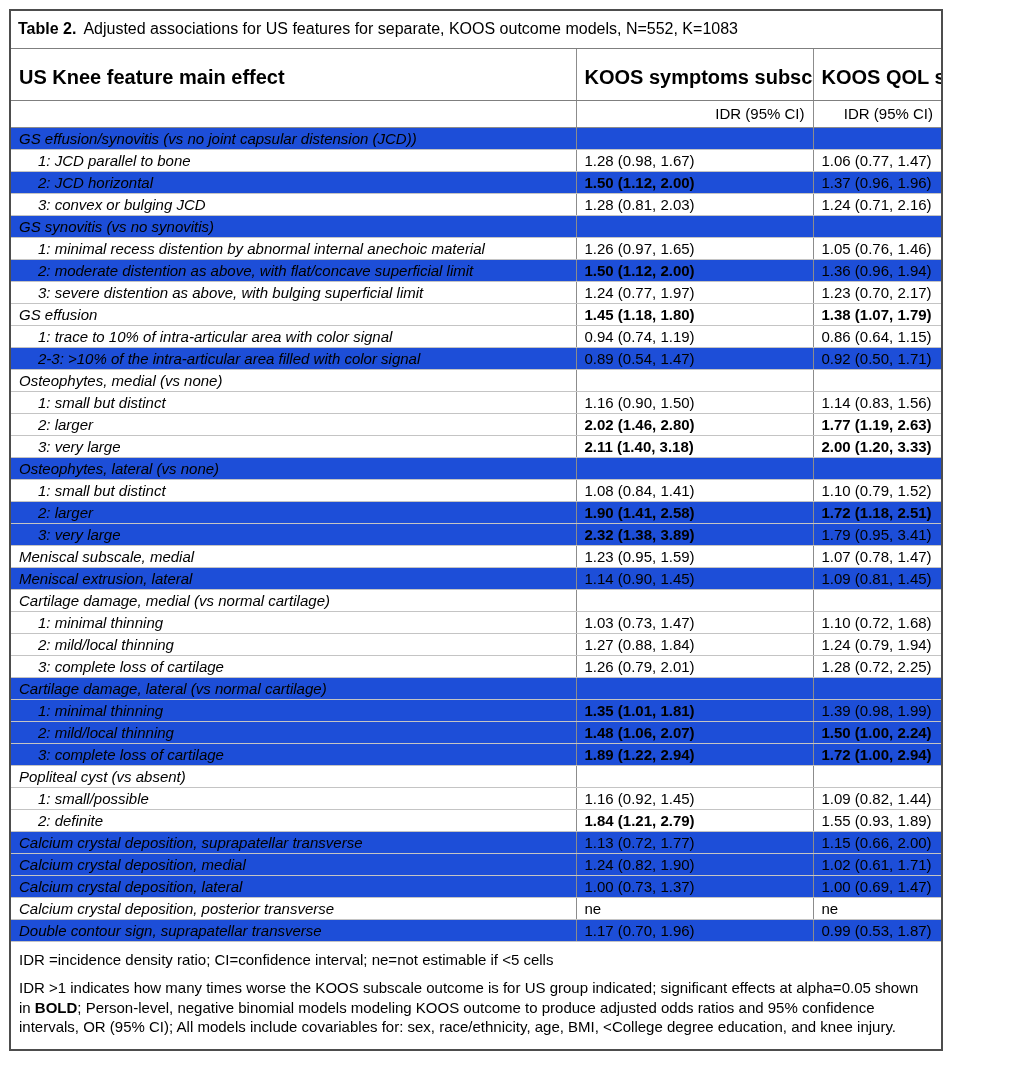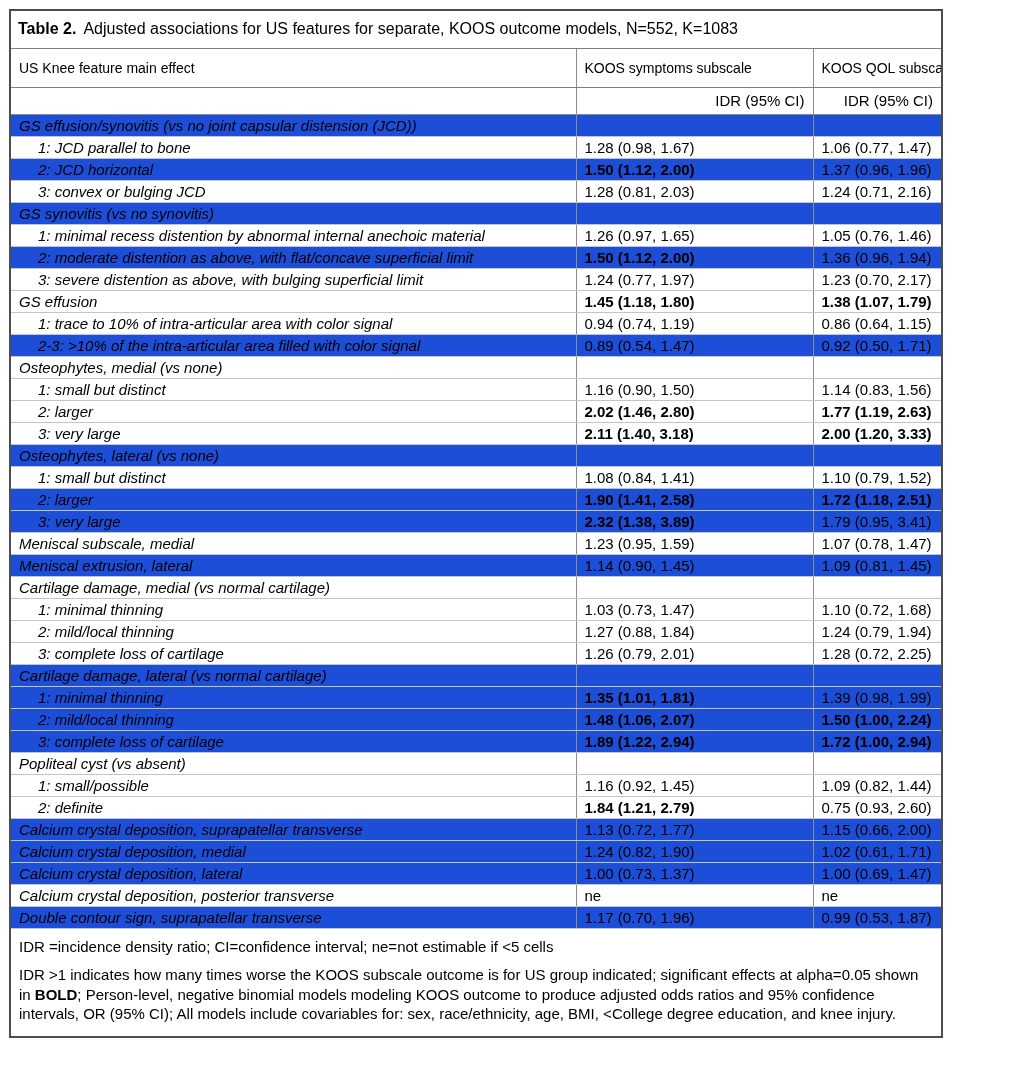--- a/index.html
+++ b/index.html
@@ -19,22 +19,22 @@
 
   td, th { box-sizing:border-box; overflow:hidden; white-space:nowrap; }
 
   .title-cell {
     padding:9px 7px 10px 7px; border-bottom:1px solid #7f7f7f;
     font-size:16px; white-space:normal;
   }
   .title-prefix { font-weight:bold; margin-right:7px; }
 
   th.colhead {
-    text-align:left; font-weight:normal; font-size:14px;
-    padding:11px 8px 11px 8px; border-bottom:1px solid #7f7f7f;
+    text-align:left; font-weight:bold; font-size:20px;
+    padding:17px 8px 11px 8px; border-bottom:1px solid #7f7f7f;
   }
   .vline { border-left:1px solid #8c8c8c; }
 
   td.measure-cell {
     padding:4px 8px 5px 8px; border-bottom:1px solid #8c8c8c;
     font-size:15px;
     text-align:right;
   }
 
   tbody td {
@@ -231,21 +231,21 @@
           <td class="value vline"></td>
         </tr>
         <tr>
           <td class="feature indent">1: small/possible</td>
           <td class="value vline">1.16 (0.92, 1.45)</td>
           <td class="value vline">1.09 (0.82, 1.44)</td>
         </tr>
         <tr>
           <td class="feature indent">2: definite</td>
           <td class="value vline bold">1.84 (1.21, 2.79)</td>
-          <td class="value vline">0.75 (0.93, 2.60)</td>
+          <td class="value vline">1.55 (0.93, 1.89)</td>
         </tr>
         <tr class="shaded">
           <td class="feature">Calcium crystal deposition, suprapatellar transverse</td>
           <td class="value vline">1.13 (0.72, 1.77)</td>
           <td class="value vline">1.15 (0.66, 2.00)</td>
         </tr>
         <tr class="shaded">
           <td class="feature">Calcium crystal deposition, medial</td>
           <td class="value vline">1.24 (0.82, 1.90)</td>
           <td class="value vline">1.02 (0.61, 1.71)</td>

